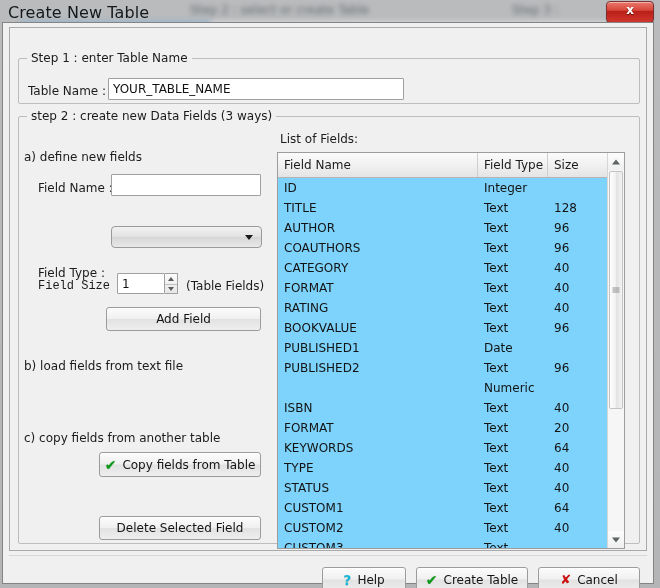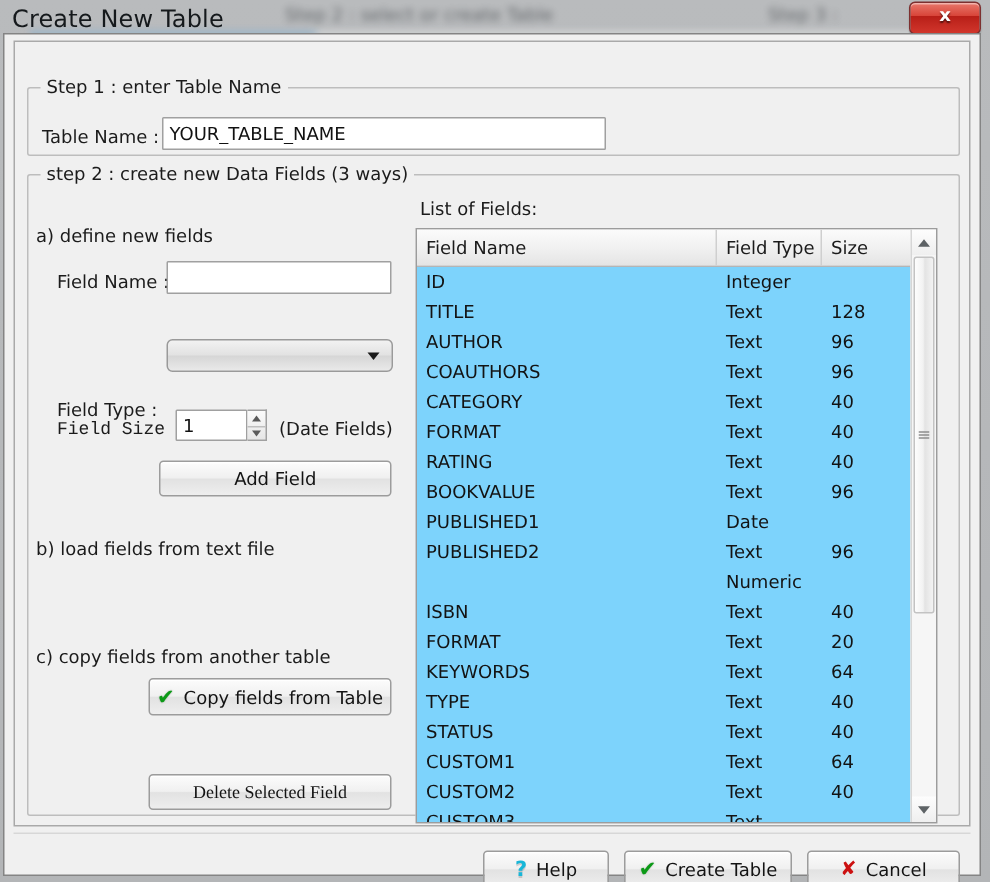--- a/index.html
+++ b/index.html
@@ -422,33 +422,33 @@
       <div class="label" style="left:28px; top:251px;font-family:Liberation Mono, monospace;">Field Size :</div>
       <input class="textfield" style="left: 107px; top: 245px; width: 48px; height: 21px;" value="1">
       <div class="spinner" style="left:155px; top:245px; height:21px;">
         <div class="sb top">
             <span class="tri up"></span>
           </div>
         <div class="sb bottom">
             <span class="tri down"></span>
           </div>
       </div>
-      <div class="label" style="left:176px; top:251px;">(Date Fields)</div>
+      <div class="label" style="left:176px; top:251px;">(Table Fields)</div>
 
       <button class="btn" style="left:96px; top:279px; width:155px; height:24px;">Add Field</button>
 
       <div class="label" style="left:14px; top:331px;">b) load fields from text file</div>
 
       <div class="label" style="left:14px; top:403px;">c) copy fields from another table</div>
       <button class="btn" style="left:89px; top:424px; width:162px; height:25px;">
         <span class="ico ico-check">✔</span>
         <span>Copy fields from Table</span>
       </button>
 
-      <button class="btn" style="left:89px; top:488px; width:162px; height:24px;font-family:Liberation Serif, serif;">Delete Selected Field</button>
+      <button class="btn" style="left:89px; top:488px; width:162px; height:24px;">Delete Selected Field</button>
 
       <div class="label" id="list-label">List of Fields:</div>
 
       <div class="tablewrap">
         <div class="thead">
           <div class="th sep col-name">Field Name</div>
           <div class="th sep col-type">Field Type</div>
           <div class="th col-size">Size</div>
         </div>
         <div class="tbody" id="fields-rows">

